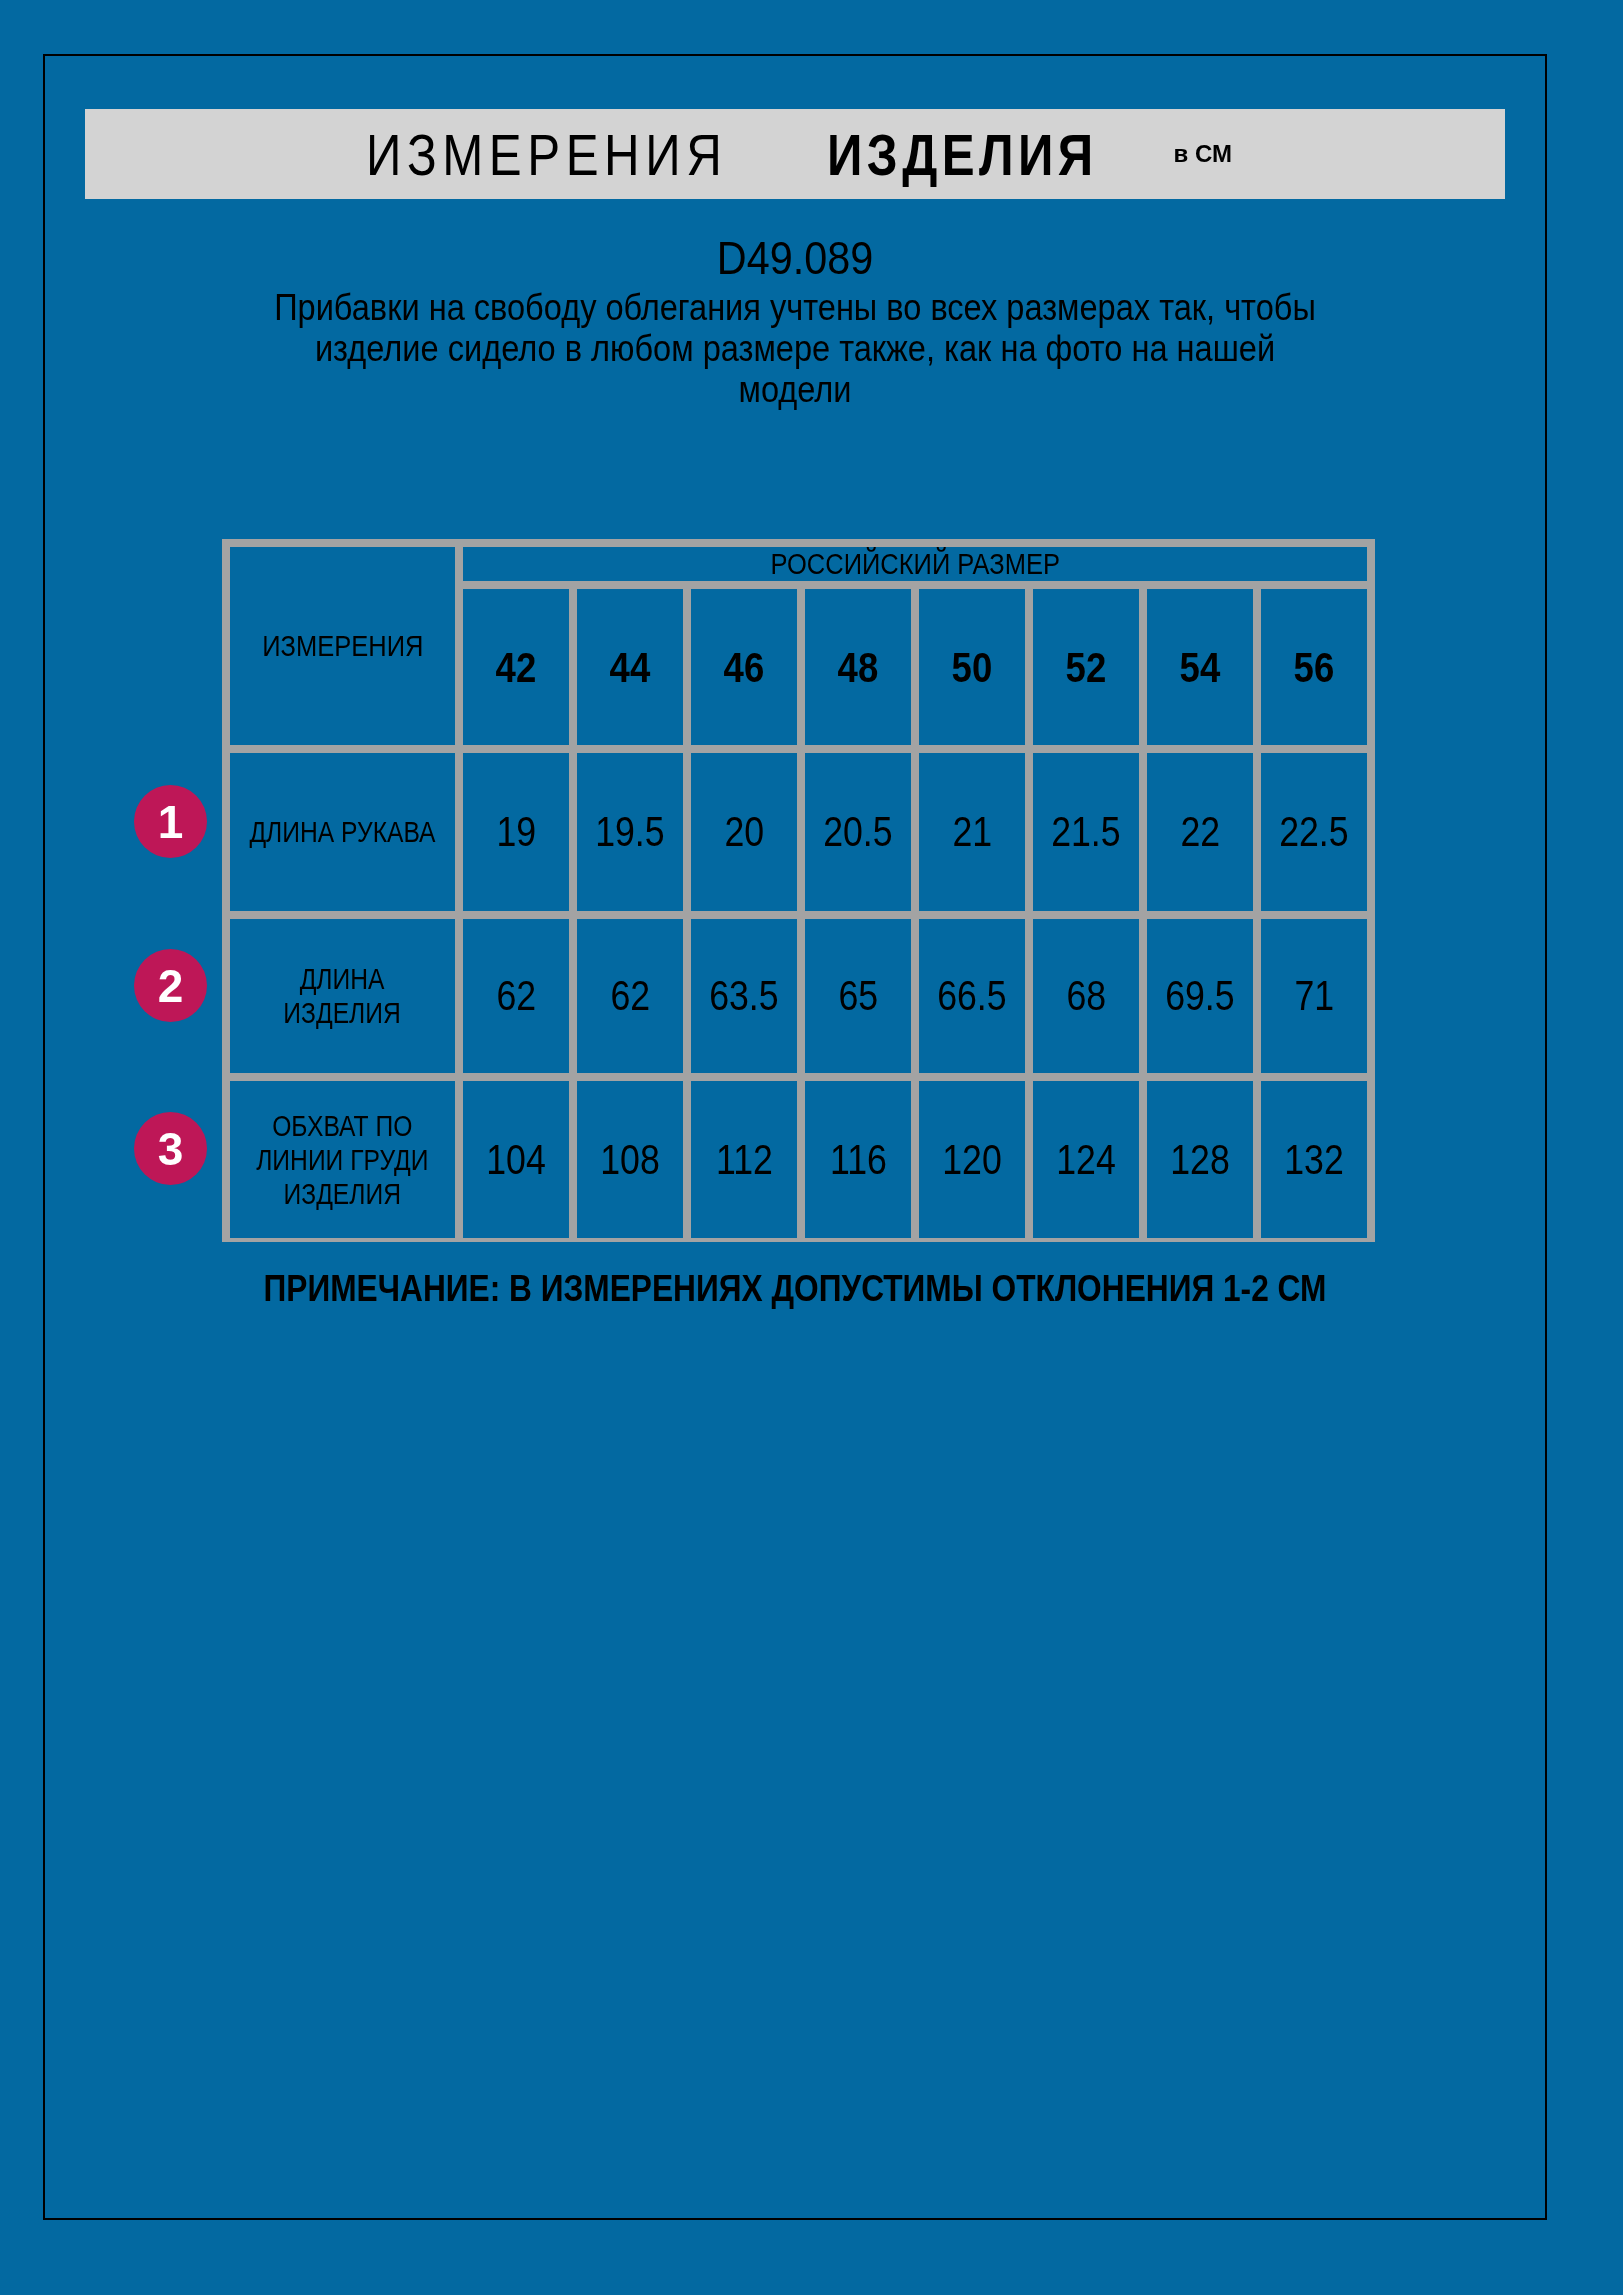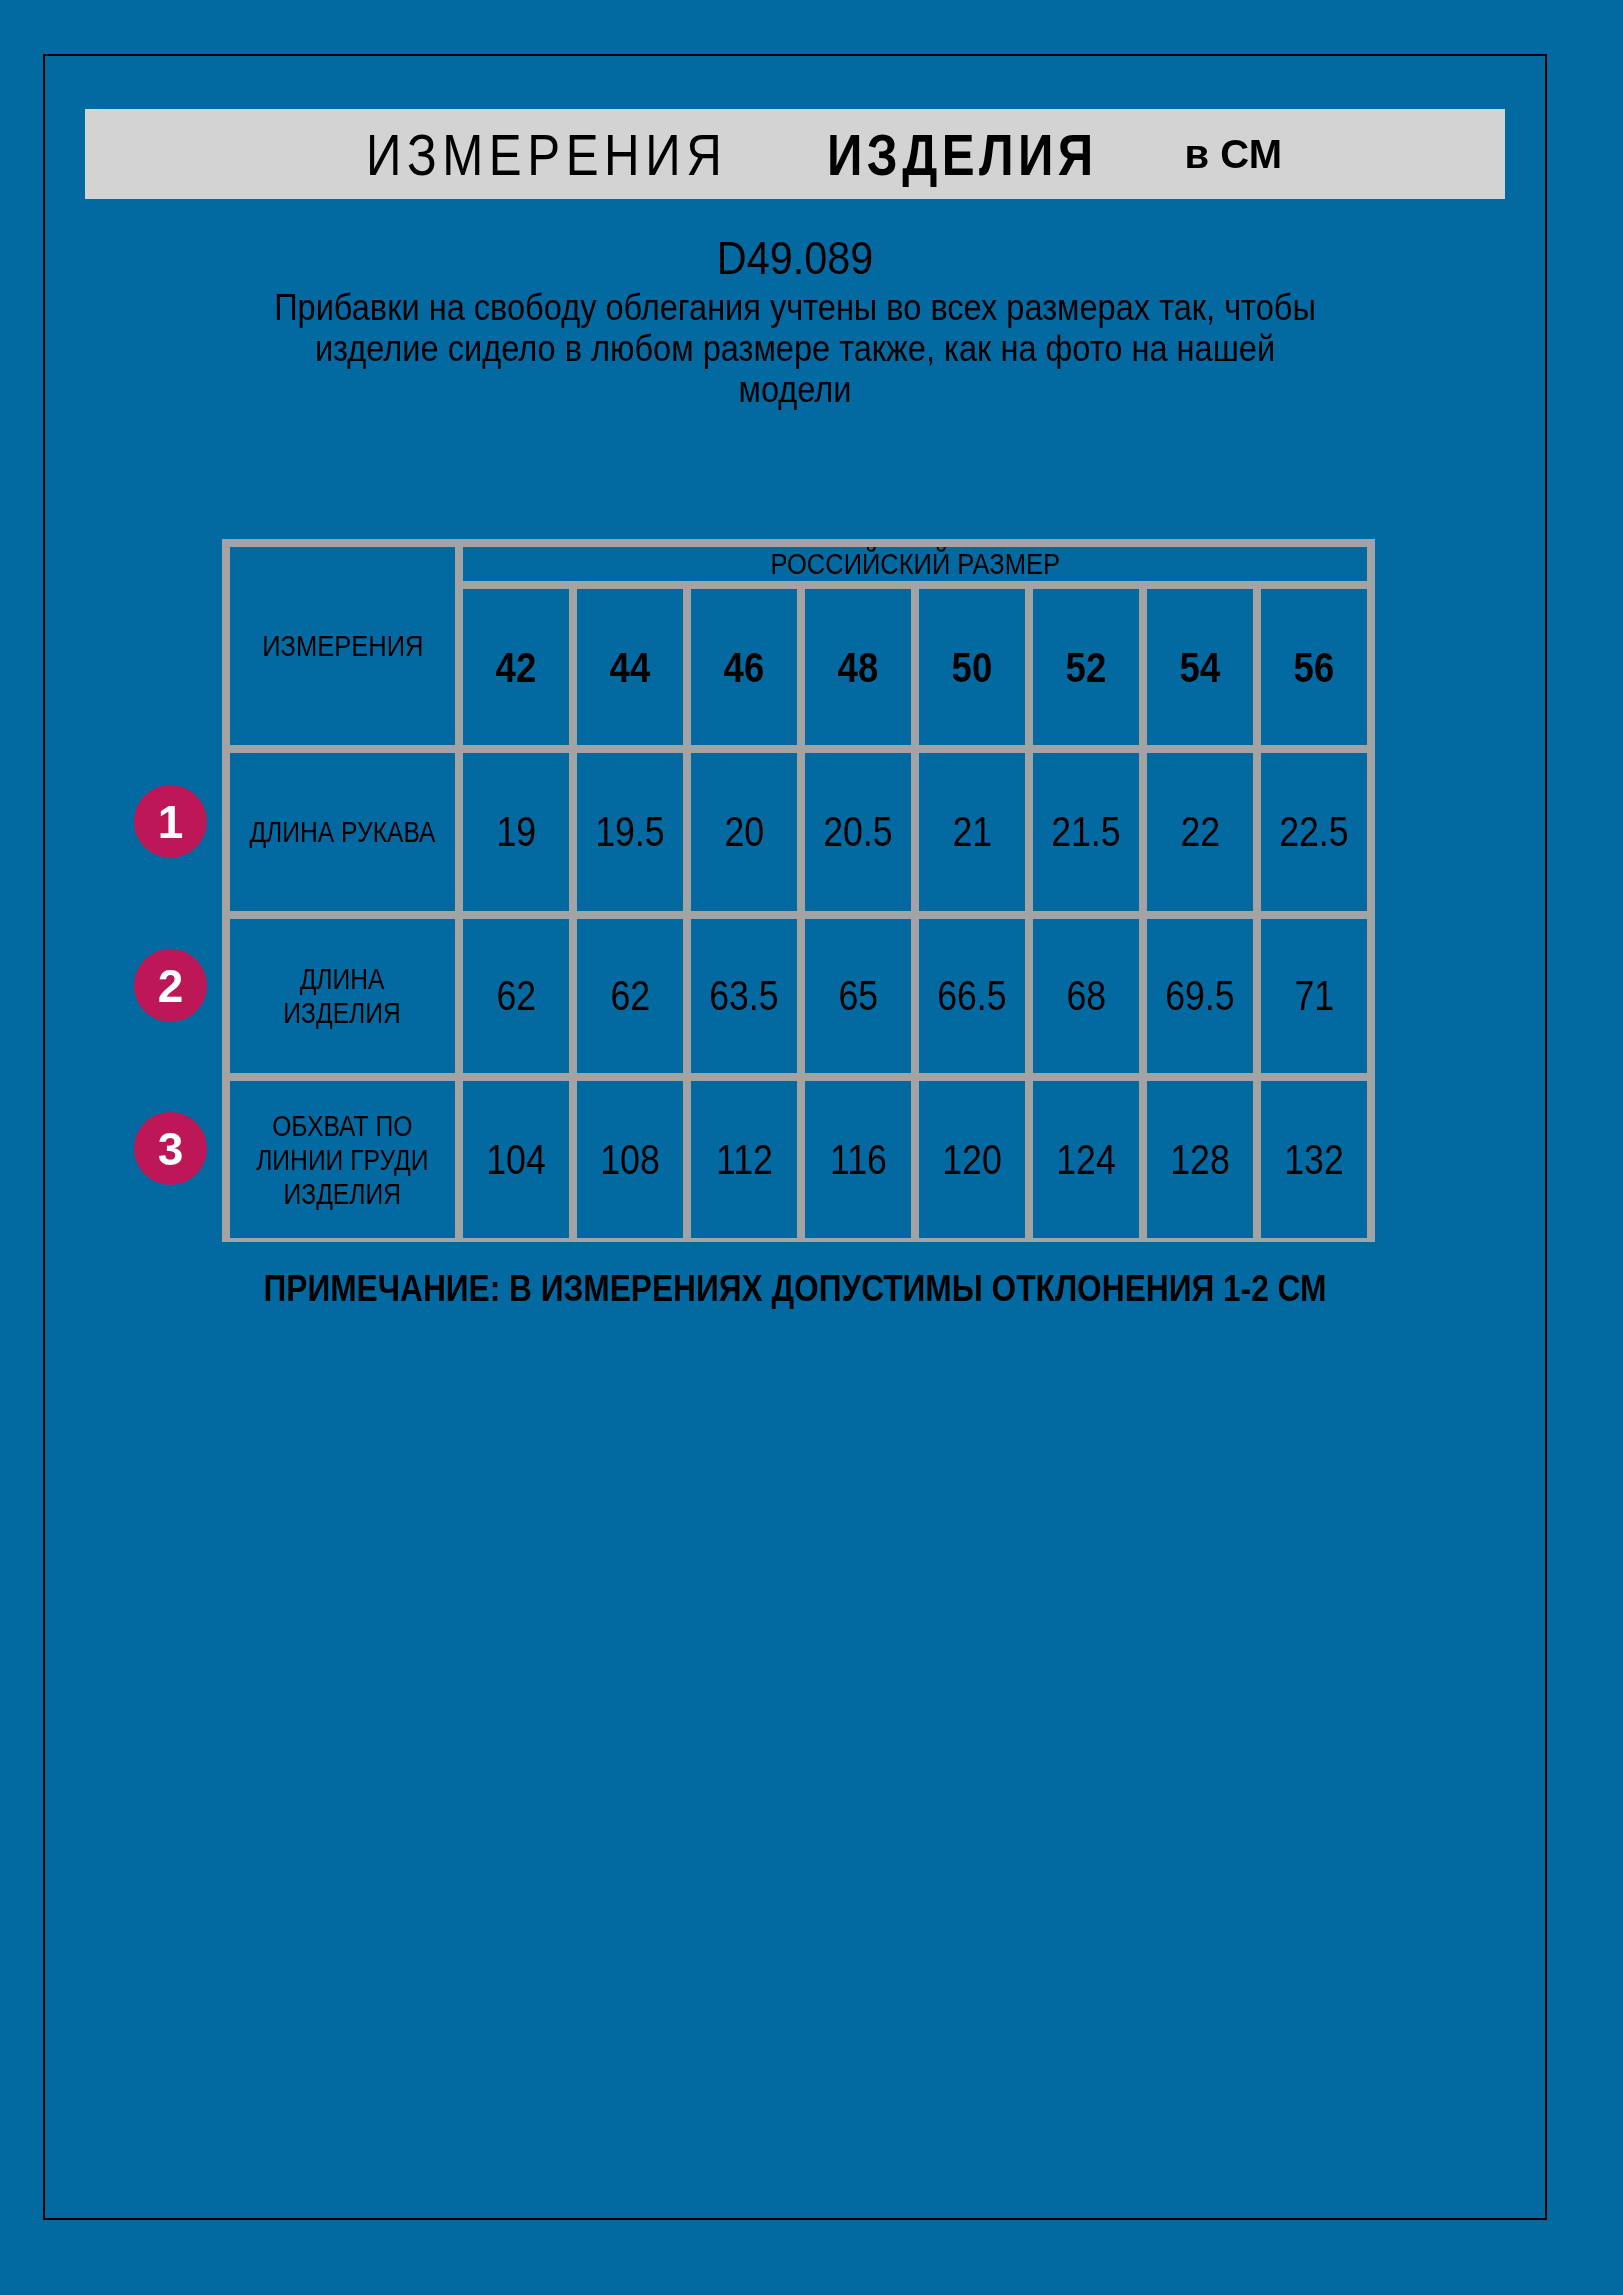--- a/index.html
+++ b/index.html
@@ -50,23 +50,23 @@
     white-space: nowrap;
   }
   .title-bold {
     font-size: 58px;
     font-weight: 700;
     letter-spacing: 5.2px;
     margin-left: 36px;
     white-space: nowrap;
   }
   .title-unit {
-    font-size: 40px;
-    font-weight: 700;
-    margin-left: 39px;
+    font-size: 24px;
+    font-weight: 700;
+    margin-left: 28px;
     white-space: nowrap;
   }
 
   .product-code {
     position: absolute;
     left: 43px;
     top: 230px;
     width: 1504px;
     text-align: center;
     font-size: 47px;

